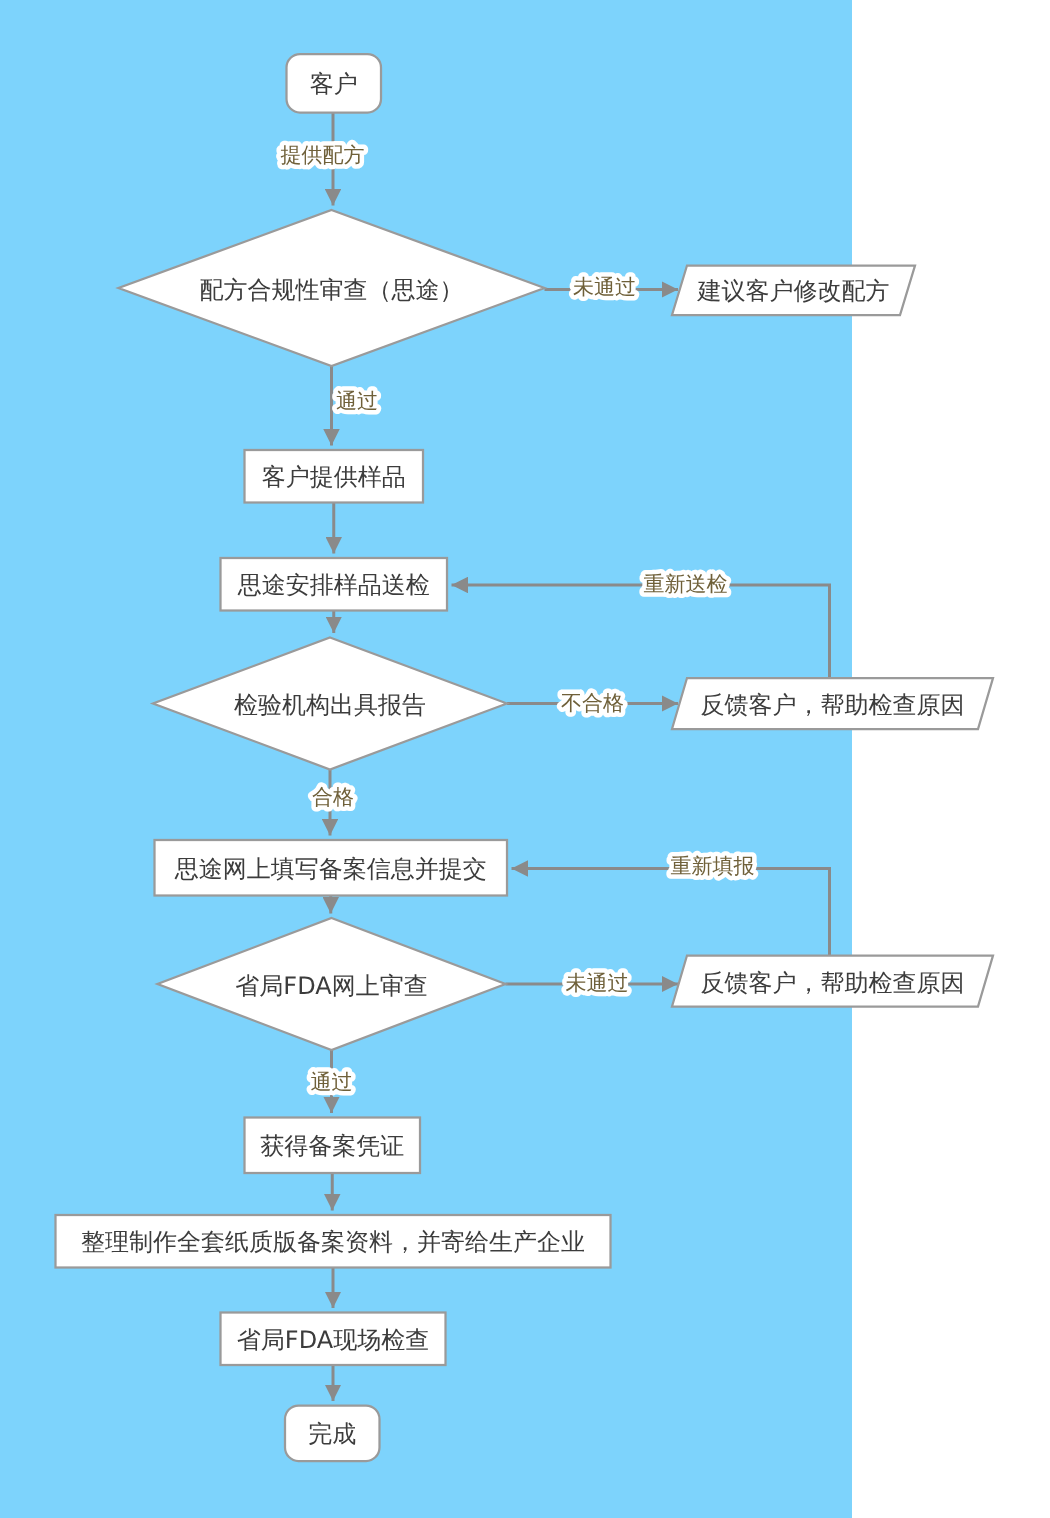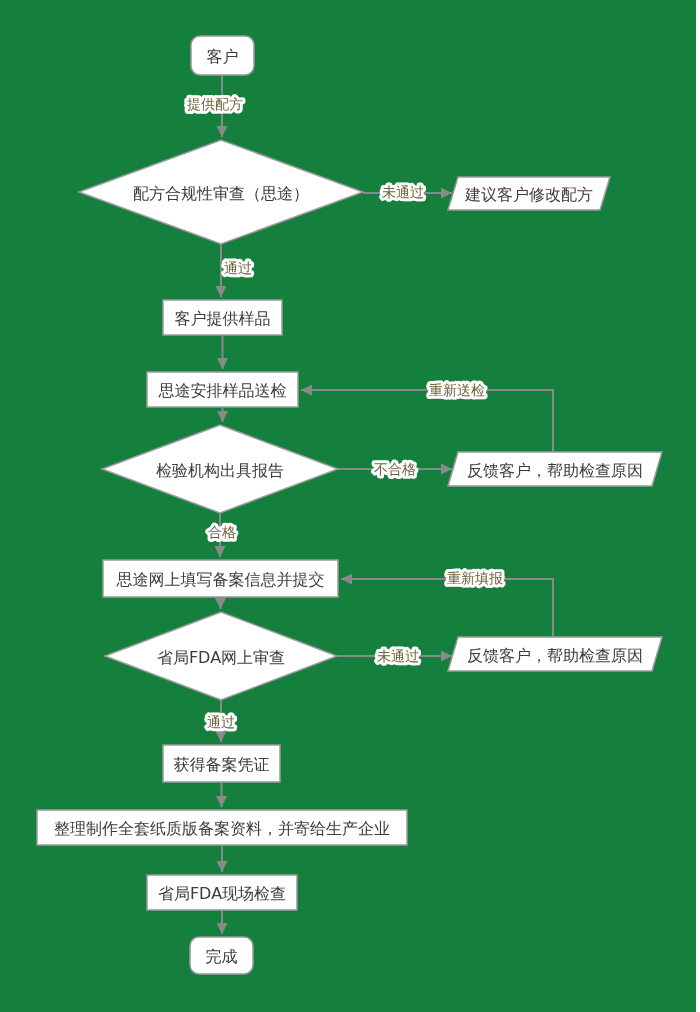--- a/index.html
+++ b/index.html
@@ -1,20 +1,20 @@
 <!DOCTYPE html>
 <html><head>
 <meta charset="utf-8">
 <style>
   html, body { margin: 0; padding: 0; background: #ffffff; }
   .page {
     position: relative;
-    width: 696px;
+    width: 568px;
     height: 1012px;
-    background: #15803d;
+    background: #7dd3fc;
     font-family: "DejaVu Sans", sans-serif;
   }
   svg { display: block; }
   .shape {
     fill: #ffffff;
     stroke: #9a9a9a;
     stroke-width: 1.5;
   }
   .edge {
     fill: none;

